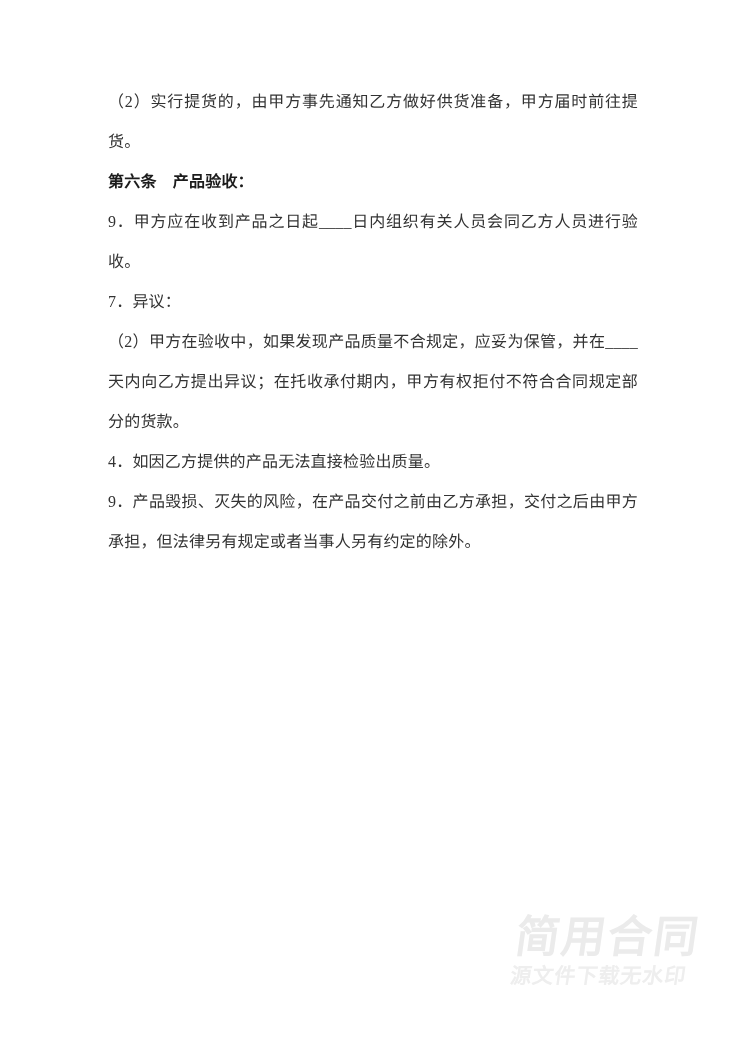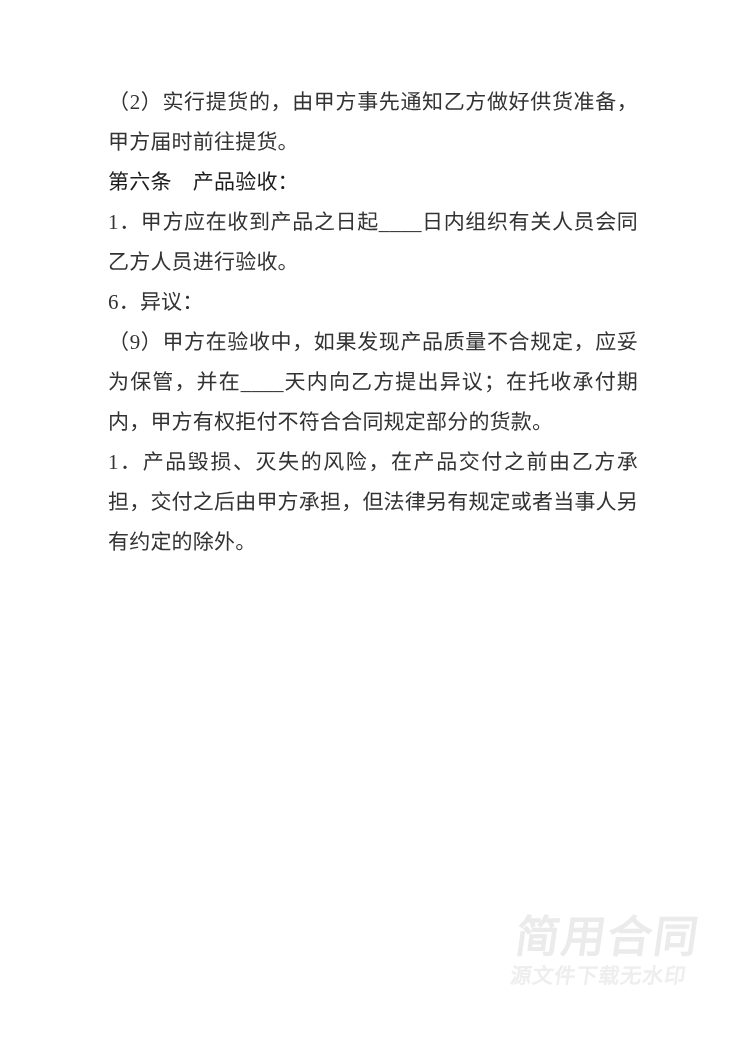--- a/index.html
+++ b/index.html
@@ -16,29 +16,29 @@
     font-family: "Liberation Serif", "DejaVu Serif", serif;
   }
   .content {
     position: absolute;
     left: 108px;
     top: 82px;
     width: 530px;
   }
   .para {
     margin: 0;
-    font-size: 21px;
+    font-size: 16px;
     line-height: 40px;
     color: #333333;
     text-align: justify;
     letter-spacing: 0.2px;
     word-break: break-all;
   }
   .heading {
-    font-weight: 400;
+    font-weight: 700;
     color: #1c1c1c;
   }
   .watermark {
     position: absolute;
     right: 44px;
     top: 914px;
     text-align: left;
     transform: skewX(-8deg);
     font-family: "DejaVu Sans", "Liberation Sans", sans-serif;
     user-select: none;
@@ -62,23 +62,24 @@
     white-space: nowrap;
   }
 </style>
 </head>
 <body>
 
 <div class="page">
   <div class="content">
     <p class="para">（2）实行提货的，由甲方事先通知乙方做好供货准备，甲方届时前往提货。</p>
     <p class="para heading">第六条　产品验收：</p>
-    <p class="para">1．甲方应在收到产品之日起____日内组织有关人员会同乙方人员进行验收。</p>
-    <p class="para">6．异议：</p>
-    <p class="para">（9）甲方在验收中，如果发现产品质量不合规定，应妥为保管，并在____天内向乙方提出异议；在托收承付期内，甲方有权拒付不符合合同规定部分的货款。</p>
-    <p class="para">1．产品毁损、灭失的风险，在产品交付之前由乙方承担，交付之后由甲方承担，但法律另有规定或者当事人另有约定的除外。</p>
+    <p class="para">9．甲方应在收到产品之日起____日内组织有关人员会同乙方人员进行验收。</p>
+    <p class="para">7．异议：</p>
+    <p class="para">（2）甲方在验收中，如果发现产品质量不合规定，应妥为保管，并在____天内向乙方提出异议；在托收承付期内，甲方有权拒付不符合合同规定部分的货款。</p>
+    <p class="para">4．如因乙方提供的产品无法直接检验出质量。</p>
+    <p class="para">9．产品毁损、灭失的风险，在产品交付之前由乙方承担，交付之后由甲方承担，但法律另有规定或者当事人另有约定的除外。</p>
   </div>
 
   <div class="watermark">
     <div class="watermark-title">简用合同</div>
     <div class="watermark-subtitle">源文件下载无水印</div>
   </div>
 </div>
 
 </body></html>

